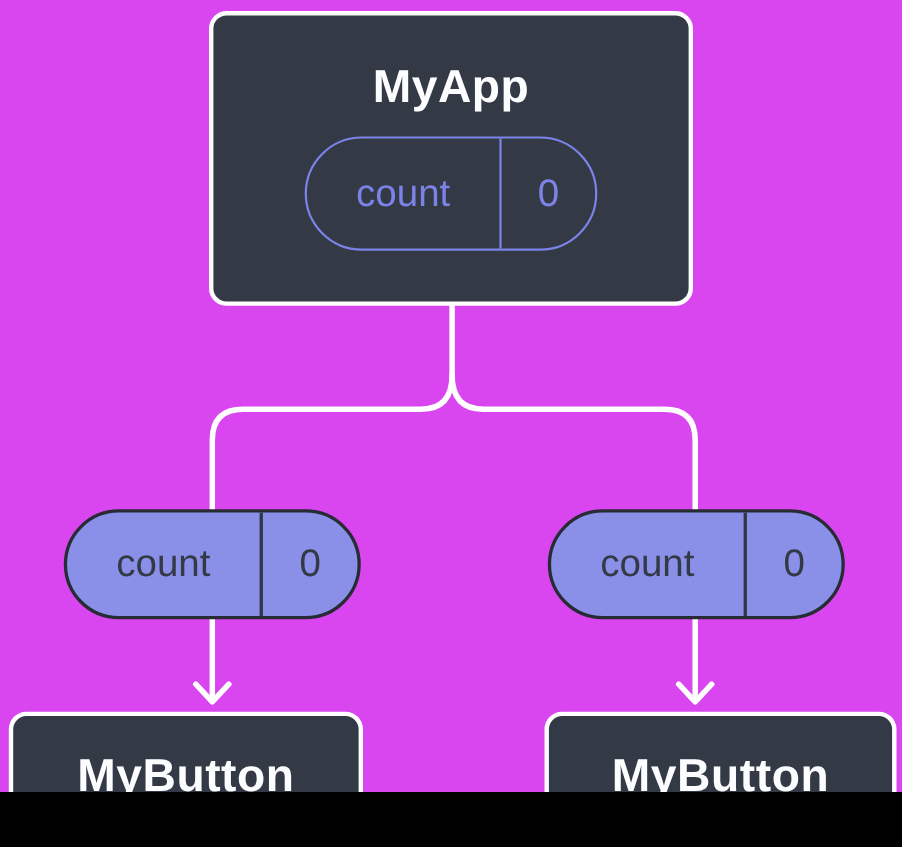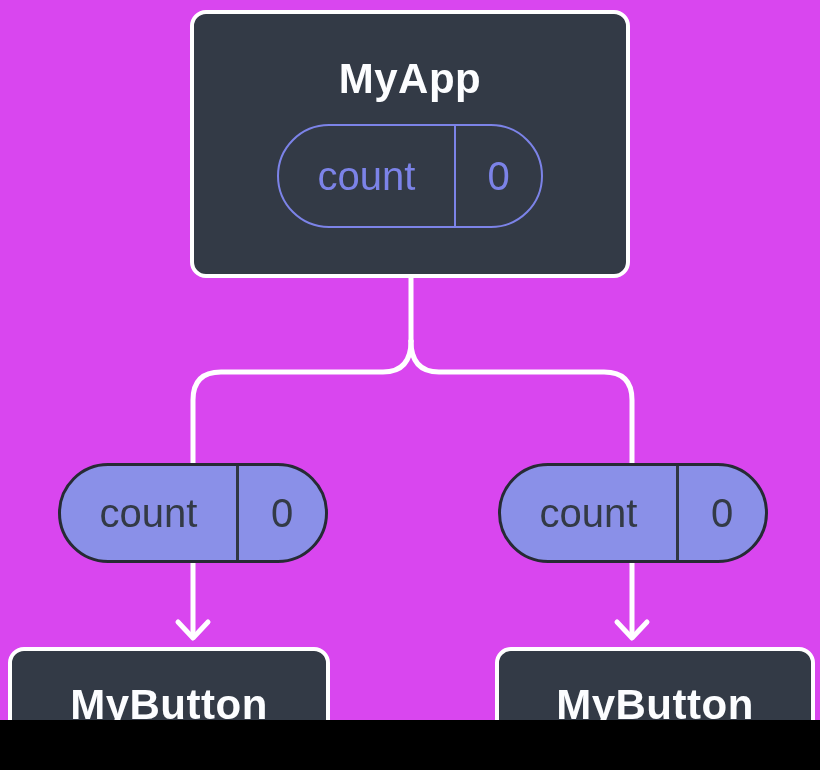--- a/index.html
+++ b/index.html
@@ -62,21 +62,21 @@
     letter-spacing: 0.5px;
   }
   .node-leaf.leaf-left  { left: 8px;   top: 647px; width: 322px; height: 116px; }
   .node-leaf.leaf-right { left: 495px; top: 647px; width: 320px; height: 116px; }
 
   .pill {
     box-sizing: border-box;
     display: flex;
     align-items: stretch;
     border-radius: 60px;
-    font-size: 40px;
+    font-size: 35px;
     z-index: 1;
   }
   .pill-section {
     display: flex;
     align-items: center;
     justify-content: center;
   }
   .pill-label { width: 175px; }
   .pill-value { flex: 1; }
 

